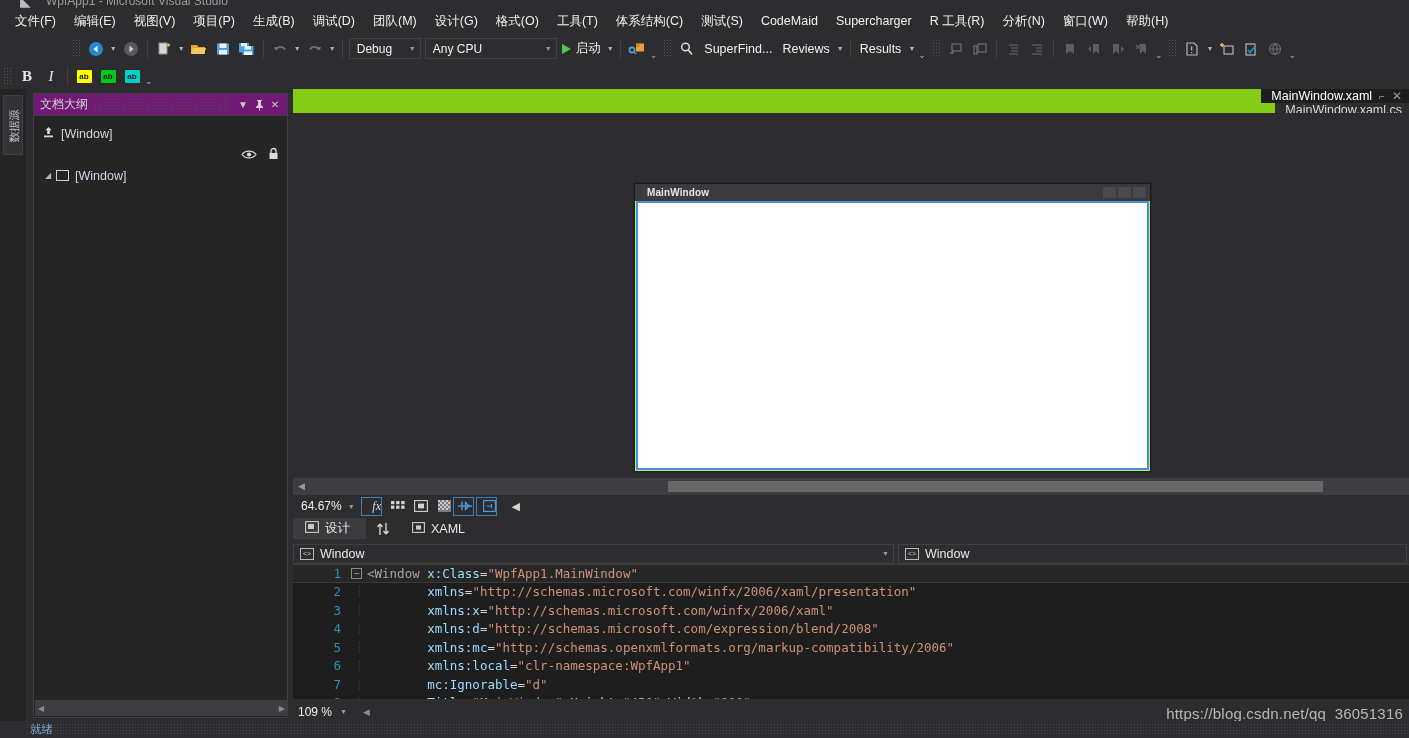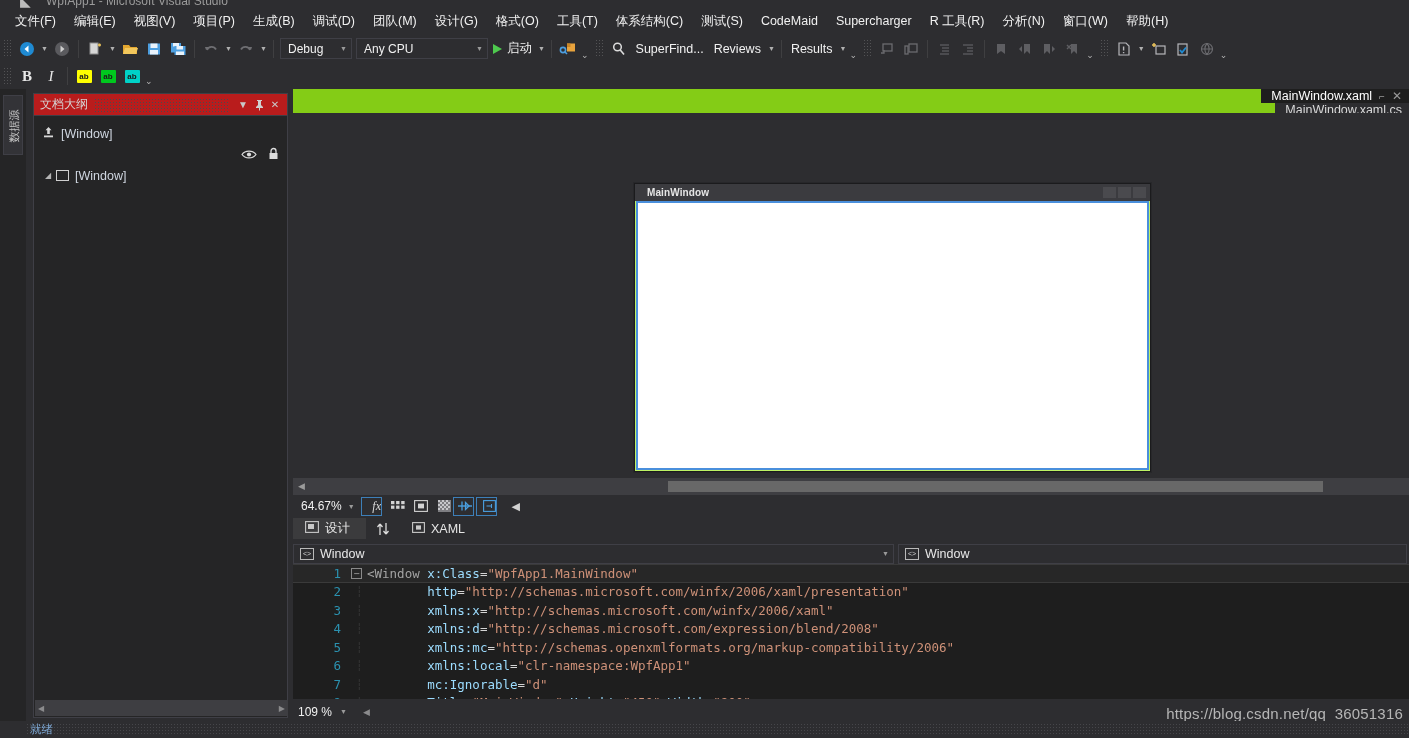--- a/index.html
+++ b/index.html
@@ -31,21 +31,21 @@
     background:#2d2d30; display:flex; align-items:center; padding-left:6px;
   }
   .menu-item{
     font-size:12.5px; color:#f1f1f1; padding:2px 9px; white-space:nowrap;
     cursor:default; line-height:17px;
   }
 
   
   .toolbar1{
     position:absolute; left:0; top:34px; width:1299px; height:29px;
-    background:#2d2d30; display:flex; align-items:center;
+    background:#2d2d30; display:flex; align-items:center;justify-content:flex-end;
   }
   .grip{
     width:9px; height:19px; margin:0 3px;
     background-image:radial-gradient(#5a5a5c 40%, transparent 41%);
     background-size:3px 3px; opacity:.85;
   }
   .tb-btn{
     width:24px;height:23px;display:flex;align-items:center;justify-content:center;
     color:#c8c8c8;font-size:14px;border-radius:2px;
   }
@@ -97,21 +97,21 @@
     text-align:center; line-height:20px; white-space:nowrap;
   }
 
   
   .outline{
     position:absolute; left:33px; top:93px; width:255px; height:625px;
     background:#252526; border:1px solid #3f3f46;
   }
   .outline-head{
     height:22px; display:flex; align-items:center; padding:0 4px 0 6px;
-    background:#b91c1c; border-bottom:1px solid #3f3f46;
+    background:#701a75; border-bottom:1px solid #3f3f46;
   }
   .outline-title{ font-size:12px; color:#d4d4d4; white-space:nowrap; }
   .dotfill{
     flex:1; height:14px; margin:0 6px;
     background-image:radial-gradient(#4a4a4d 40%, transparent 41%);
     background-size:3px 3px;
   }
   .hd-ico{ width:16px;height:18px;display:flex;align-items:center;justify-content:center;
     color:#c9c9c9;font-size:10px; }
 
@@ -723,21 +723,21 @@
       </div>
       <div class="navdd b">
         <span class="ico">&lt;&gt;</span>
         <span>Window</span>
       </div>
     </div>
 
     <div class="codearea">
       <div id="code-lines">
           <div class="codeline cur"><span class="gutter">1</span><span class="fold" style="border: 1px solid rgb(138, 138, 138); width: 11px; height: 11px; line-height: 9px; margin-right: 5px;">−</span><span class="ctext"><span class="c-tag">&lt;Window</span><span class="c-attr"> x:Class</span><span class="c-punct">=</span><span class="c-str">"WpfApp1.MainWindow"</span></span></div>
-          <div class="codeline"><span class="gutter">2</span><span class="fold indentguide">┆</span><span class="ctext"><span class="c-attr">        http</span><span class="c-punct">=</span><span class="c-str">"http://schemas.microsoft.com/winfx/2006/xaml/presentation"</span></span></div>
+          <div class="codeline"><span class="gutter">2</span><span class="fold indentguide">┆</span><span class="ctext"><span class="c-attr">        xmlns</span><span class="c-punct">=</span><span class="c-str">"http://schemas.microsoft.com/winfx/2006/xaml/presentation"</span></span></div>
           <div class="codeline"><span class="gutter">3</span><span class="fold indentguide">┆</span><span class="ctext"><span class="c-attr">        xmlns:x</span><span class="c-punct">=</span><span class="c-str">"http://schemas.microsoft.com/winfx/2006/xaml"</span></span></div>
           <div class="codeline"><span class="gutter">4</span><span class="fold indentguide">┆</span><span class="ctext"><span class="c-attr">        xmlns:d</span><span class="c-punct">=</span><span class="c-str">"http://schemas.microsoft.com/expression/blend/2008"</span></span></div>
           <div class="codeline"><span class="gutter">5</span><span class="fold indentguide">┆</span><span class="ctext"><span class="c-attr">        xmlns:mc</span><span class="c-punct">=</span><span class="c-str">"http://schemas.openxmlformats.org/markup-compatibility/2006"</span></span></div>
           <div class="codeline"><span class="gutter">6</span><span class="fold indentguide">┆</span><span class="ctext"><span class="c-attr">        xmlns:local</span><span class="c-punct">=</span><span class="c-str">"clr-namespace:WpfApp1"</span></span></div>
           <div class="codeline"><span class="gutter">7</span><span class="fold indentguide">┆</span><span class="ctext"><span class="c-attr">        mc:Ignorable</span><span class="c-punct">=</span><span class="c-str">"d"</span></span></div>
           <div class="codeline"><span class="gutter">8</span><span class="fold indentguide">┆</span><span class="ctext"><span class="c-attr">        Title</span><span class="c-punct">=</span><span class="c-str">"MainWindow"</span><span class="c-attr"> Height</span><span class="c-punct">=</span><span class="c-str">"450"</span><span class="c-attr"> Width</span><span class="c-punct">=</span><span class="c-str">"800"</span><span class="c-tag">&gt;</span></span></div>
         </div>
 
     </div>
   </div>

